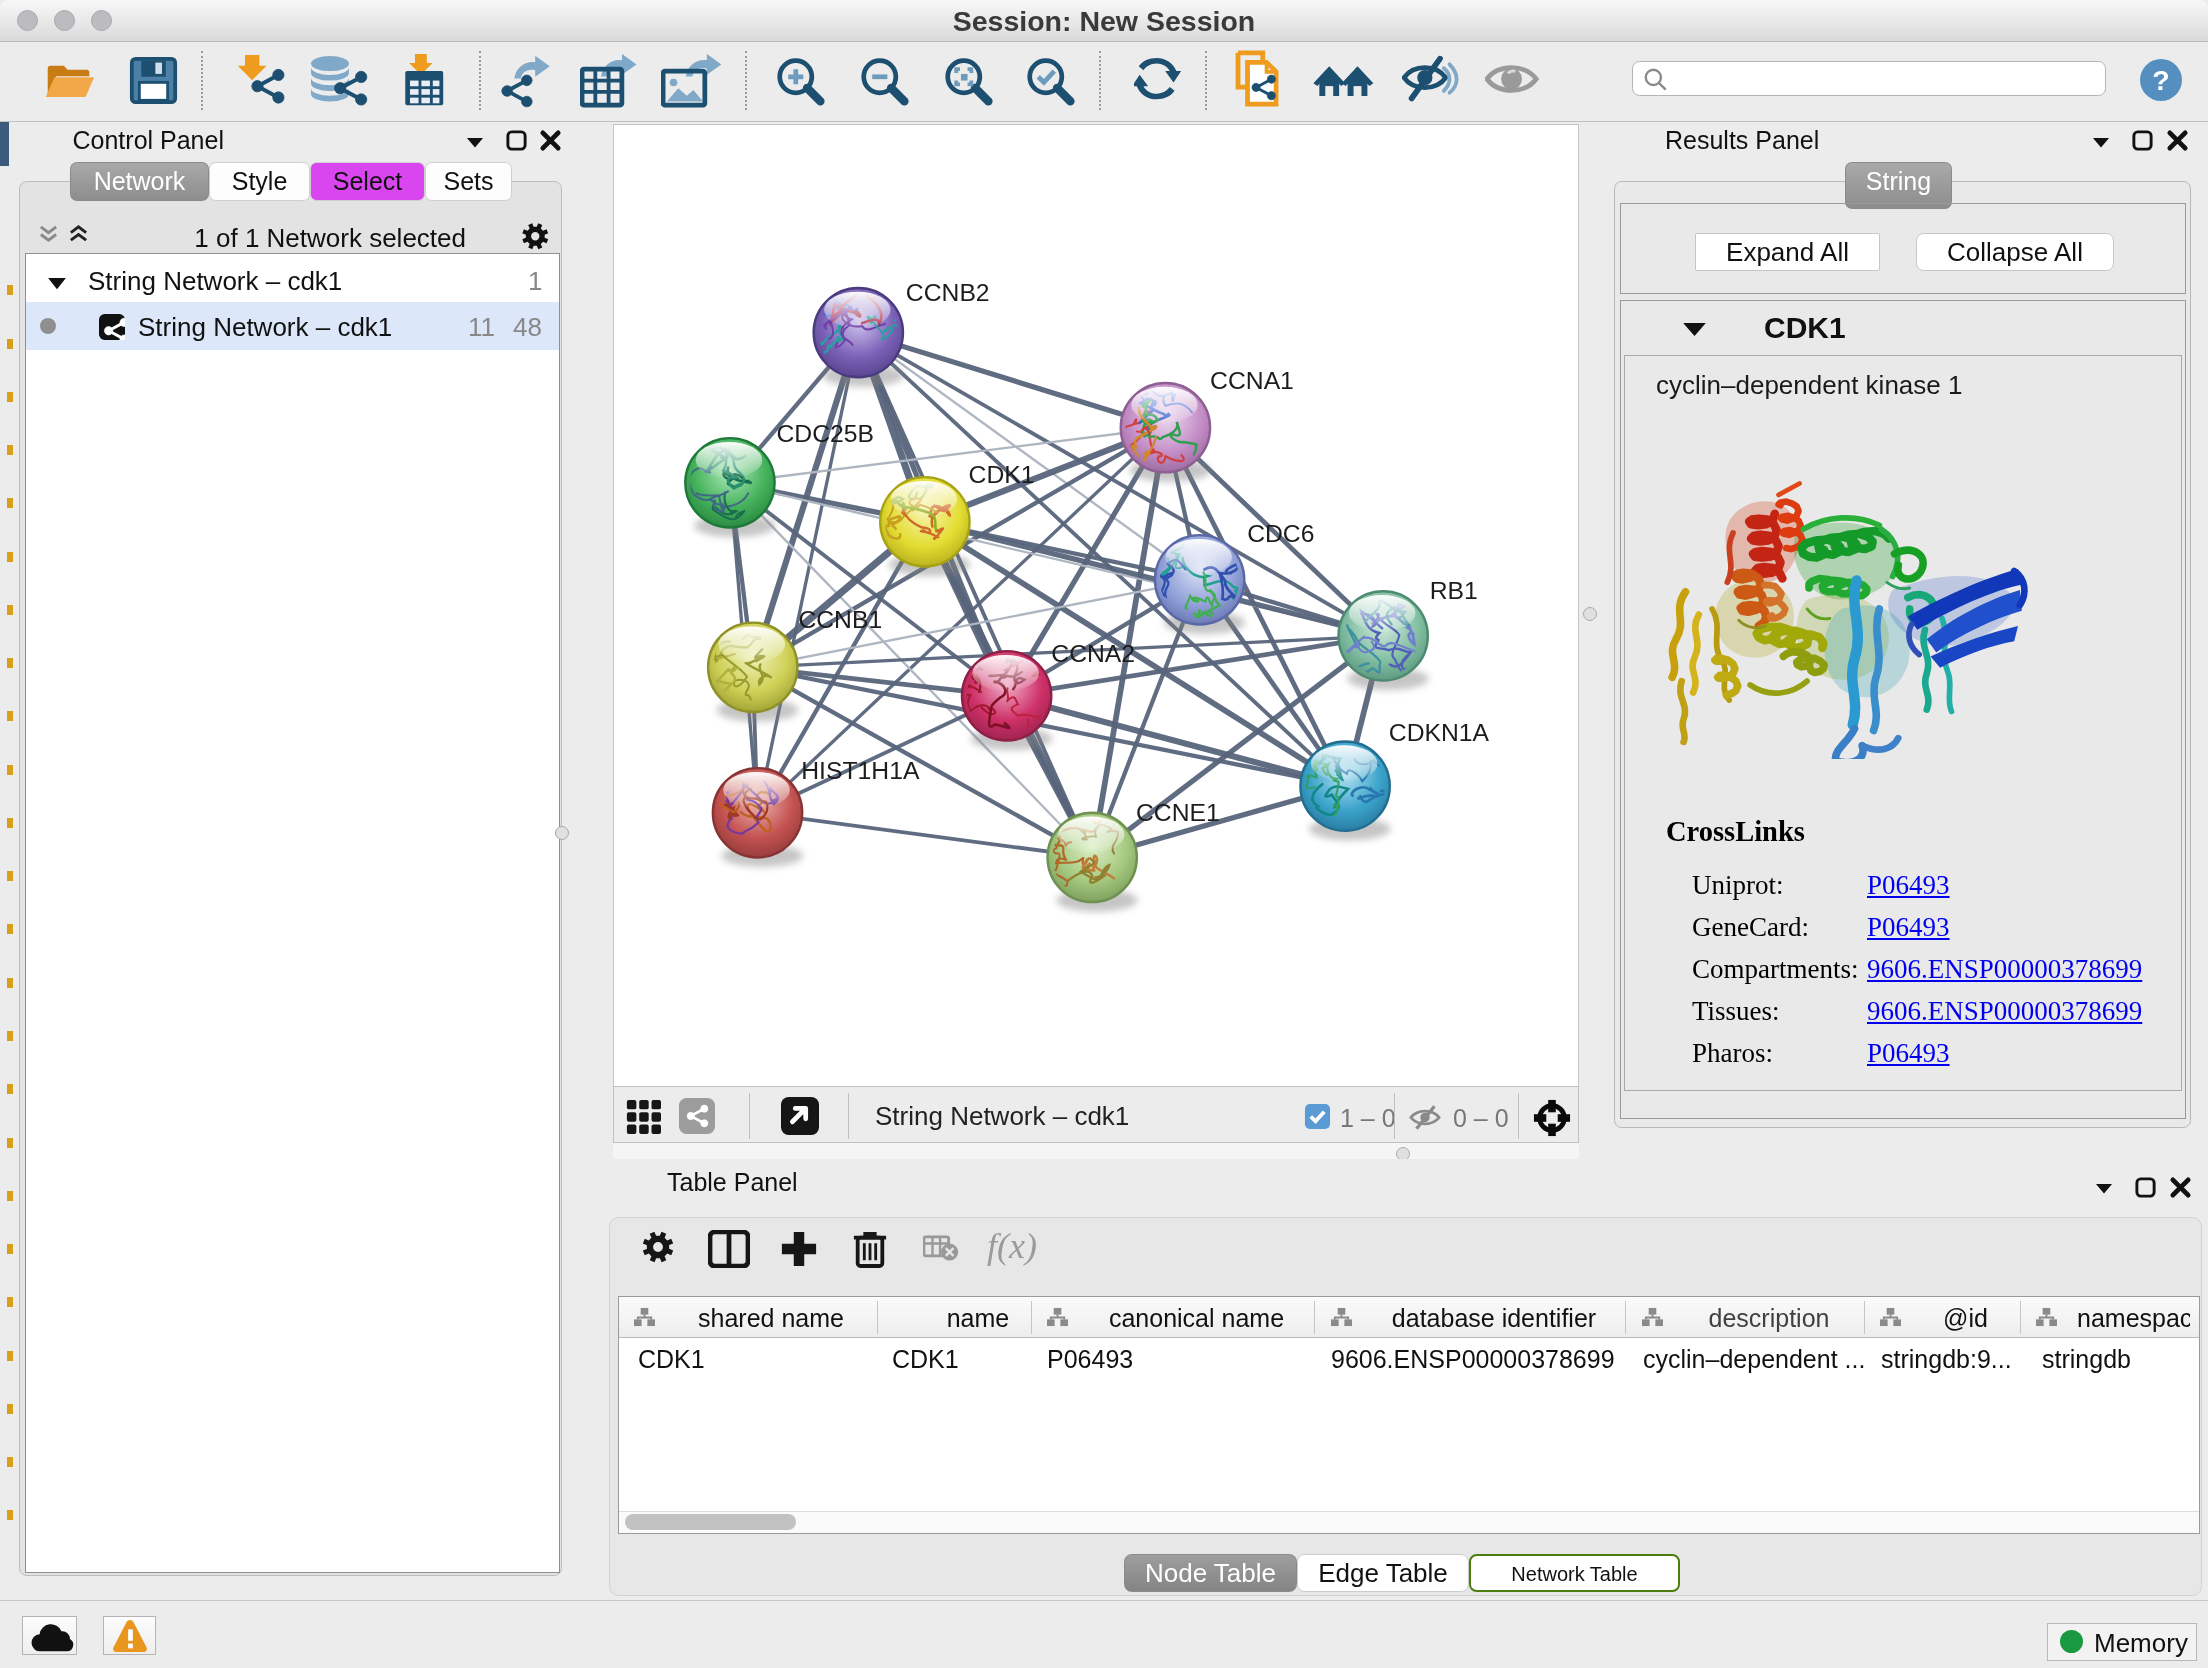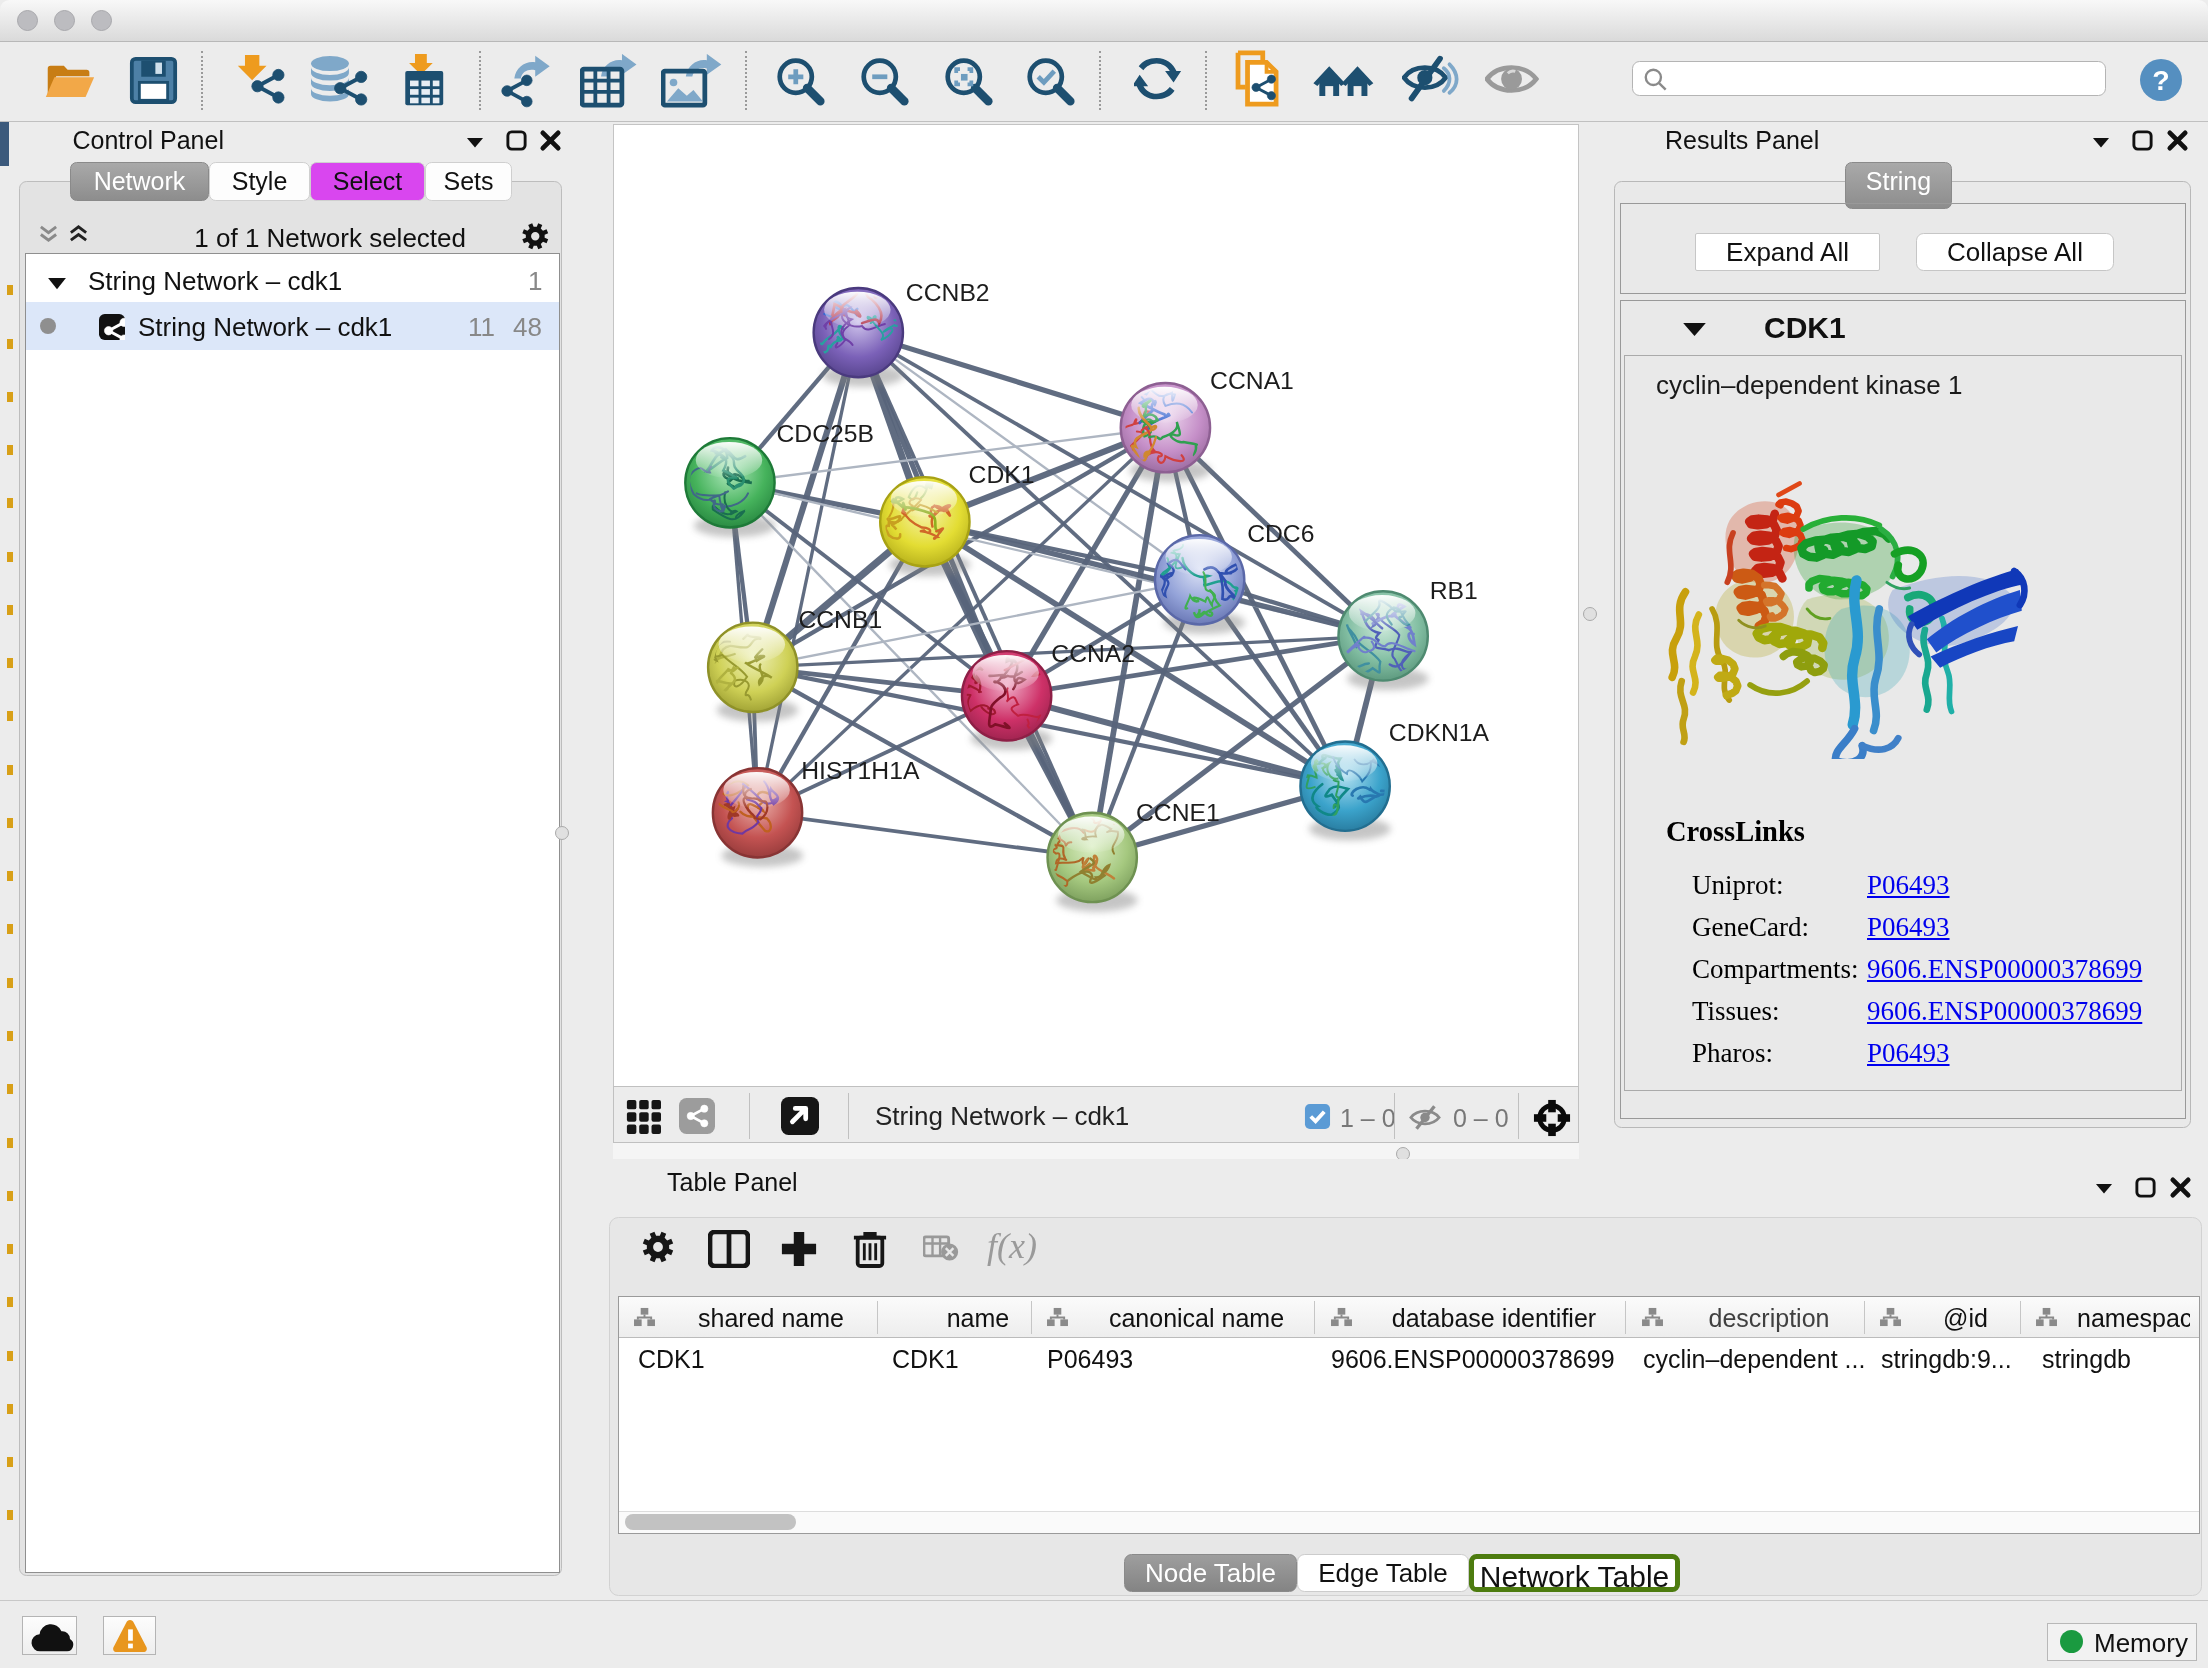--- a/index.html
+++ b/index.html
@@ -4,20 +4,21 @@
 body { font-family:"Liberation Sans", sans-serif; }
 #win { position:relative; width:2208px; height:1668px; background:#ececec; overflow:hidden; }
 .abs { position:absolute; }
 .ptitle { font-size:25px; color:#111;margin-left:44px; }
 </style></head><body>
 <div id="win">
     <div class="abs" style="left:0;top:0;width:2208px;height:42px;background:linear-gradient(#f8f8f8,#dadada);border-bottom:1px solid #b8b8b8;border-radius:9.5px 9.5px 0 0">
 <div class="abs" style="left:17px;top:9.5px;width:21px;height:21px;border-radius:50%;background:#bcbcc0;border:1px solid #a8a8ac"></div>
 <div class="abs" style="left:54px;top:9.5px;width:21px;height:21px;border-radius:50%;background:#bcbcc0;border:1px solid #a8a8ac"></div>
 <div class="abs" style="left:91px;top:9.5px;width:21px;height:21px;border-radius:50%;background:#bcbcc0;border:1px solid #a8a8ac"></div>
+<div class="abs" style="left:0;top:4.8px;width:2208px;text-align:center;font-size:28.5px;font-weight:600;color:#3a3a3a">Session: New Session</div>
 </div>
     <div class="abs" style="left:0;top:42px;width:2208px;height:80px;background:#ececec;border-bottom:1px solid #c0c0c0"></div>
     <div style="position:absolute;left:43px;top:57px;width:53px;height:48px"><svg width="53" height="48" viewBox="0 0 56 50" style="">
         <path d="M5 12 C5 10 6 9 8 9 L22 9 L26 13 L46 13 C48 13 49 14 49 16 L49 20 L14 20 L5 40 Z" fill="#c87d14"></path>
 <path d="M3 42 L12 21 L54 21 L45 42 Z" fill="#f2a848"></path>
       </svg></div>
     <div style="position:absolute;left:129px;top:56px;width:49px;height:49px"><svg width="49" height="49" viewBox="0 0 52 52" style="">
         <rect x="3" y="3" width="46" height="46" rx="4" fill="#4d80a6" stroke="#1d4f70" stroke-width="4"></rect>
 <rect x="13" y="5" width="26" height="17" fill="#1d4f70"></rect>
 <rect x="28" y="7" width="7" height="12" fill="#cfe0ec"></rect>
@@ -781,21 +782,21 @@
     <div class="abs" style="left:892px;top:1345px;font-size:25px;color:#111;white-space:nowrap">CDK1</div>
     <div class="abs" style="left:1047px;top:1345px;font-size:25px;color:#111;white-space:nowrap">P06493</div>
     <div class="abs" style="left:1331px;top:1345px;font-size:25px;color:#111;white-space:nowrap">9606.ENSP00000378699</div>
     <div class="abs" style="left:1643px;top:1345px;font-size:25px;color:#111;white-space:nowrap">cyclin–dependent ...</div>
     <div class="abs" style="left:1881px;top:1345px;font-size:25px;color:#111;white-space:nowrap">stringdb:9...</div>
     <div class="abs" style="left:2042px;top:1345px;font-size:25px;color:#111;white-space:nowrap">stringdb</div>
     <div class="abs" style="left:619px;top:1511px;width:1580px;height:22px;background:#fafafa;border-top:1px solid #ddd"></div>
     <div class="abs" style="left:625px;top:1514px;width:171px;height:16px;background:#c2c2c2;border-radius:8.6px"></div>
     <div class="abs" style="left:1124px;top:1554px;width:173px;height:38px;background:linear-gradient(#9e9e9e,#848484);color:#fff;border:1px solid #8a8a8a;border-radius:7.6px;font-size:26px;text-align:center;line-height:36px">Node Table</div>
     <div class="abs" style="left:1297px;top:1554px;width:172px;height:38px;background:#fff;color:#111;border:1px solid #ccc;border-radius:7.6px;font-size:26px;text-align:center;line-height:36px">Edge Table</div>
-    <div class="abs" style="left:1469px;top:1554px;width:211px;height:38px;background:#fff;color:#111;border:5px solid #4d7c0f;border-radius:7.6px;font-size:30px;text-align:center;line-height:36px">Network Table</div>
+    <div class="abs" style="left:1469px;top:1554px;width:211px;height:38px;background:#fff;color:#111;border:2px solid #4d7c0f;border-radius:7.6px;font-size:20px;text-align:center;line-height:36px">Network Table</div>
     <div class="abs" style="left:0;top:1600px;width:2208px;height:68px;background:#ececec;border-top:1px solid #c8c8c8"></div>
     <div class="abs" style="left:22px;top:1616px;width:55px;height:39px;background:linear-gradient(#fdfdfd,#eee);border:1px solid #b4b4b4"><svg width="48" height="38" viewBox="0 0 50 40" style="margin:1.9px 0 0 3.8px">
         <path d="M14 34 a9 9 0 0 1 -1 -18 a12 12 0 0 1 23 -3 a8 8 0 0 1 9 8 a7 7 0 0 1 -3 13 Z" fill="#111"></path>
       </svg></div>
     <div class="abs" style="left:103px;top:1616px;width:53px;height:39px;background:linear-gradient(#fdfdfd,#eee);border:1px solid #b4b4b4"><svg width="38" height="36" viewBox="0 0 40 38" style="margin:1px 0 0 6.7px">
         <path d="M20 2 C22 2 23 3 24 5 L37 30 C39 33 37 36 34 36 L6 36 C3 36 1 33 3 30 L16 5 C17 3 18 2 20 2 Z" fill="#e8961e"></path>
         <rect x="18" y="12" width="5" height="12" fill="#fff"></rect>
         <rect x="18" y="27" width="5" height="5" fill="#fff"></rect>
       </svg></div>
     <div class="abs" style="left:2047px;top:1623px;width:150px;height:38px;background:#f2f2f2;border:1px solid #b8b8b8"></div>

